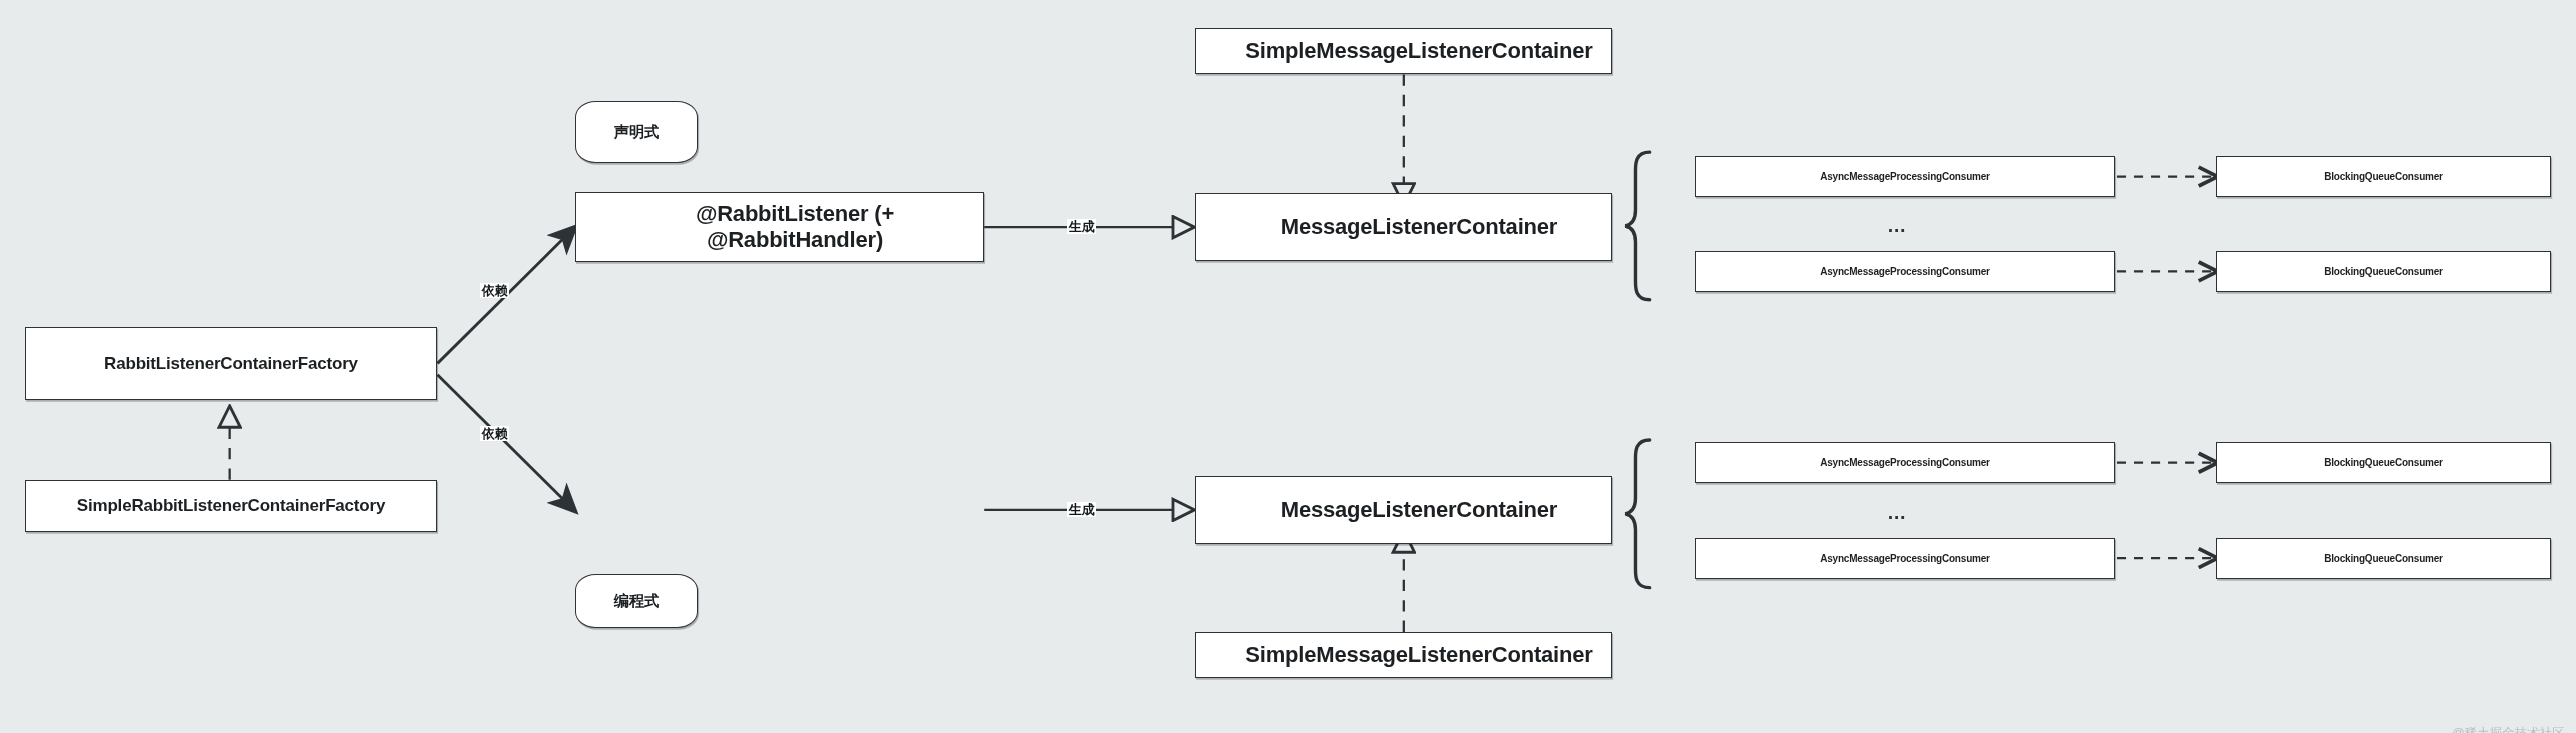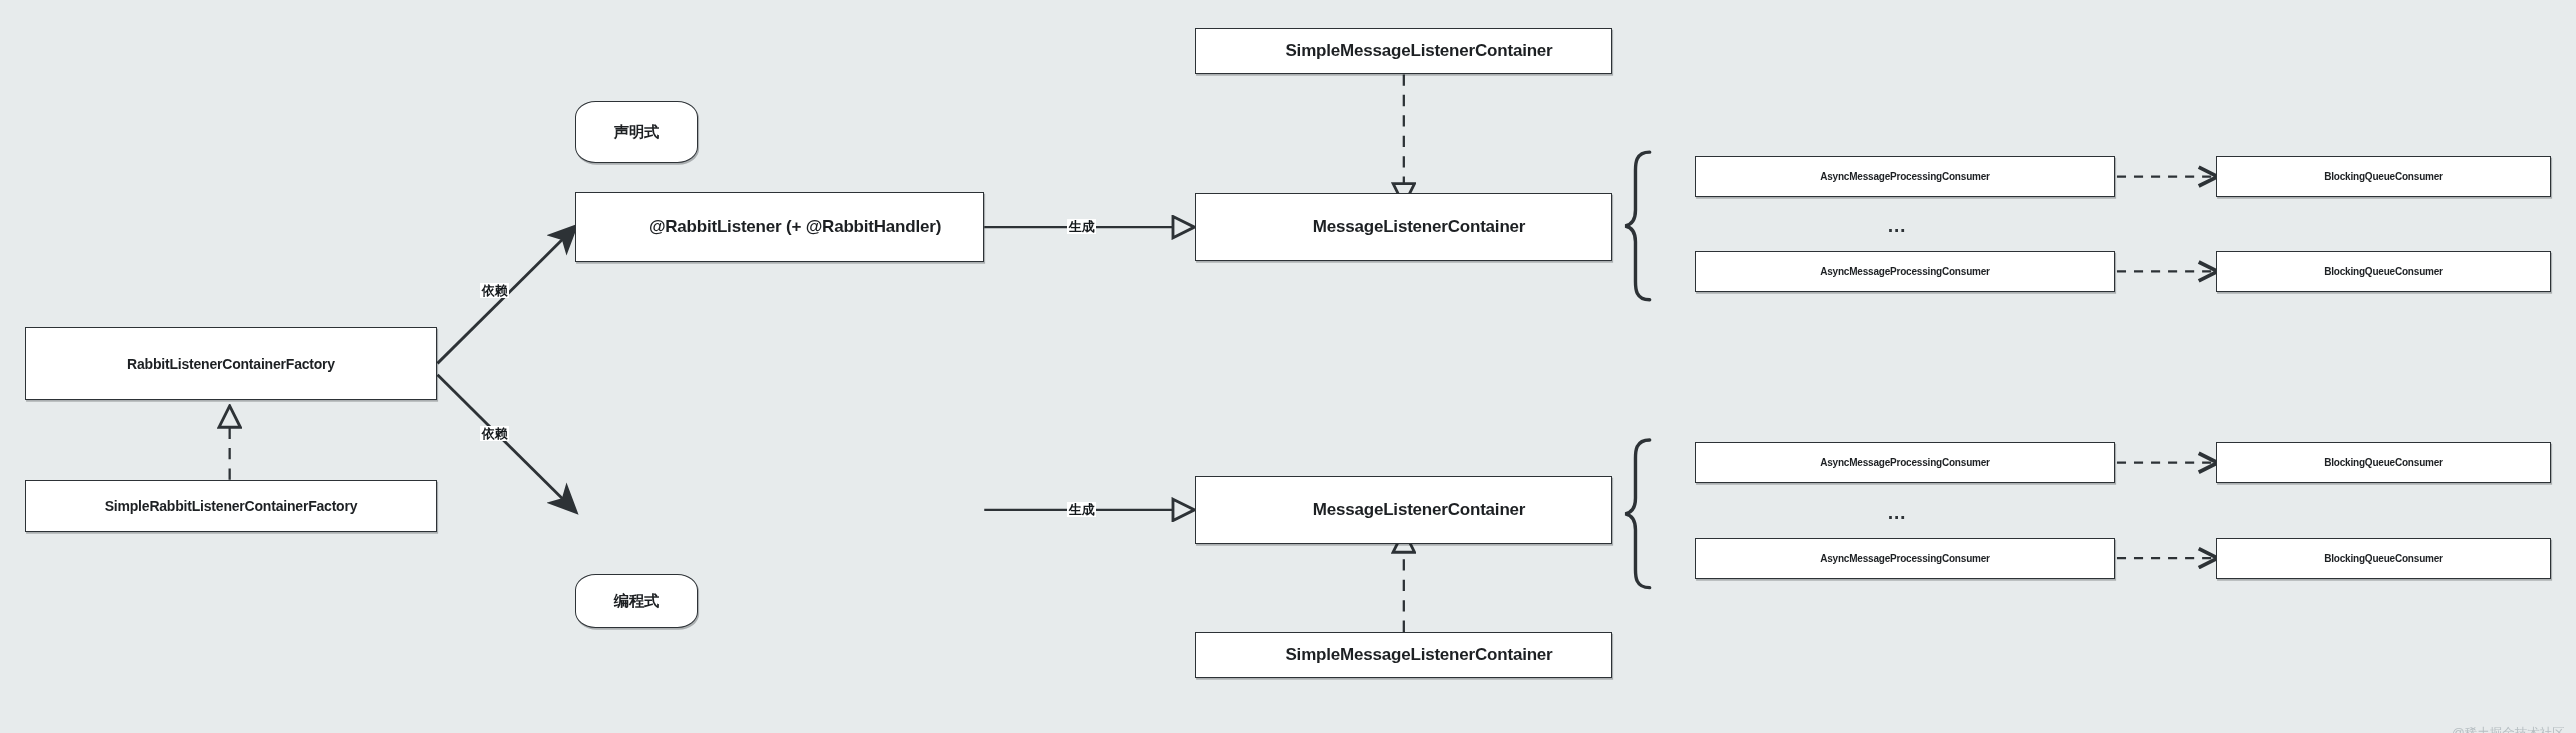--- a/index.html
+++ b/index.html
@@ -35,22 +35,22 @@
     justify-content: center;
     text-align: center;
     color: #1d2023;
     font-weight: bold;
     letter-spacing: -0.2px;
     box-shadow: 1.1px 1.7px 0 rgba(30,34,38,0.30);
     z-index: 3;
   }
   .node span { display: block; padding: 0 4.5px; }
 
-  .n-lg  { font-size: 14px; }
-  .n-md  { font-size: 17px; padding-left: 31px; }
+  .n-lg  { font-size: 17px; }
+  .n-md  { font-size: 22px; padding-left: 31px; }
   .n-sm  { font-size: 10px; }
 
   
   .node.rounded {
     border-radius: 20.4px / 16px;
     box-shadow: 1.1px 1.7px 0 rgba(30,34,38,0.30);
     font-size: 15.3px;
   }
 
   

